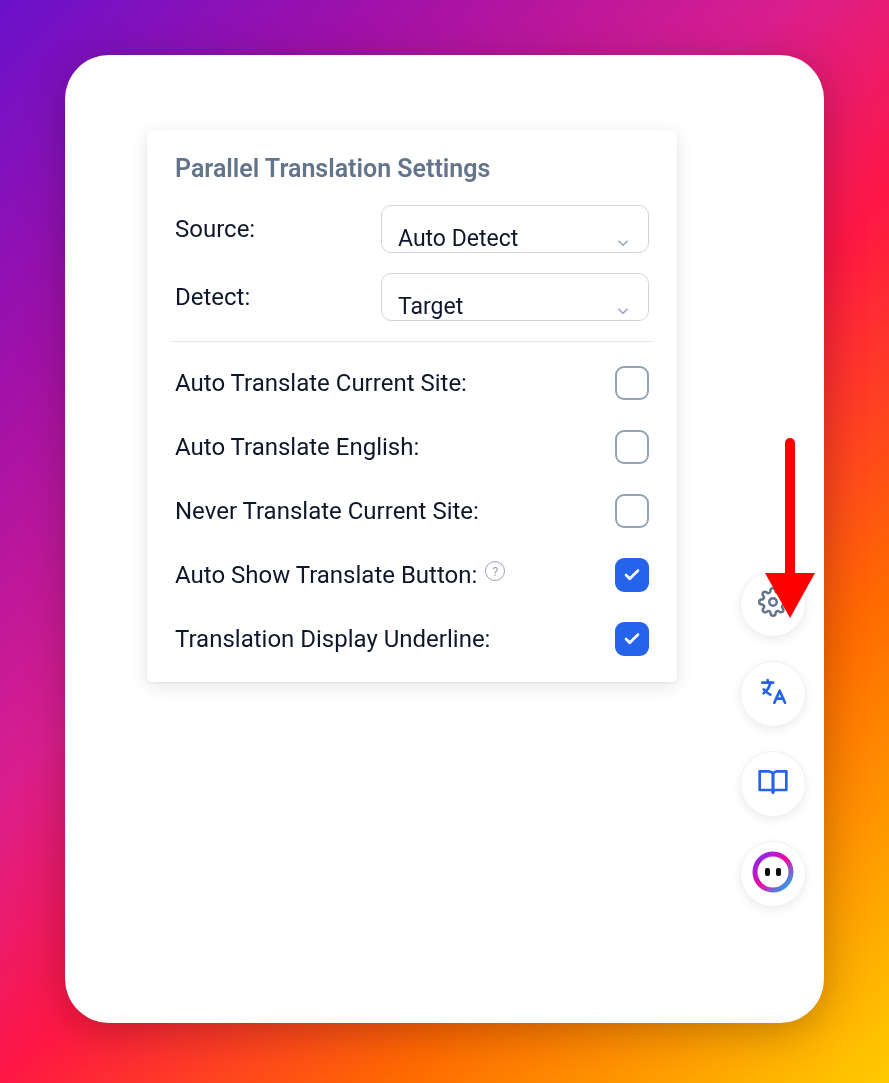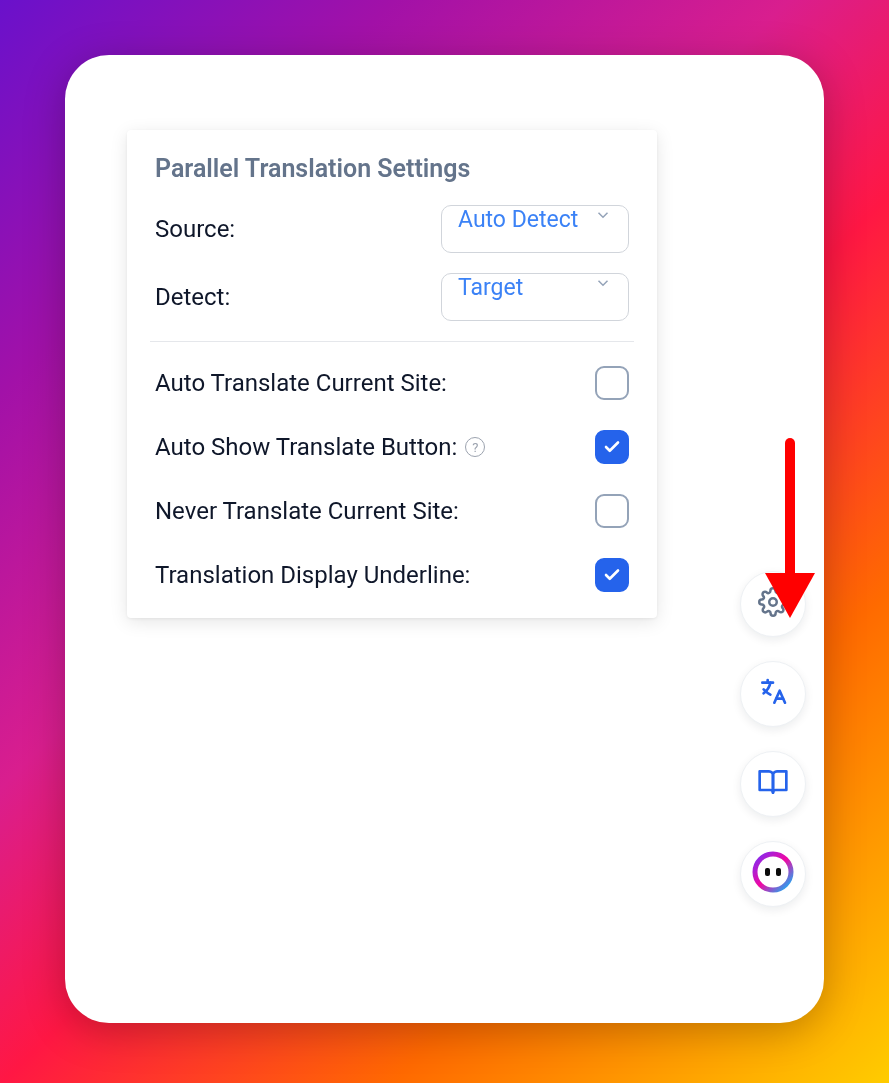--- a/index.html
+++ b/index.html
@@ -18,21 +18,21 @@
     left: 65px;
     right: 65px;
     bottom: 60px;
     background: #ffffff;
     border-radius: 44px;
     box-shadow: 0 8px 40px rgba(0,0,0,0.25);
   }
   .panel {
     position: absolute;
     top: 75px;
-    left: 62px;
+    left: 82px;
     width: 530px;
     background: #ffffff;
     border-radius: 4px;
     box-shadow: 0 4px 18px rgba(0,0,0,0.10), 0 1px 3px rgba(0,0,0,0.06);
     padding: 24px 28px 26px 28px;
   }
   .panel-title {
     font-size: 25px;
     font-weight: 600;
     color: #64748b;
@@ -45,49 +45,49 @@
     margin-bottom: 20px;
     gap: 45px;
   }
   .row:last-child { margin-bottom: 0; }
   .label {
     font-size: 24px;
     color: #0f172a;
     font-weight: 400;
   }
   .select {
-    width: 188px;
+    width: 268px;
     height: 48px;
     border: 1px solid #d1d5db;
     border-radius: 10px;
     padding: 0 16px;
     display: flex;
-    align-items: flex-start;
+    align-items: flex-end;
     justify-content: space-between;
     font-size: 23px;
-    color: #3b82f6;
+    color: #0f172a;
     background: #ffffff;
     cursor: pointer;
   }
   .chev { display: inline-flex; color: #94a3b8; }
   .divider {
     height: 1px;
     background: #e5e7eb;
     margin: 14px -5px 24px -5px;
   }
   .toggle-row {
     display: flex;
     align-items: center;
     justify-content: space-between;
     margin-bottom: 30px;
   }
   .toggle-row:last-child { margin-bottom: 0; gap: 32px; }
   .label-wrap {
     display: flex;
-    align-items: center;
+    align-items: flex-start;
     gap: 8px;
   }
   .help {
     width: 20px; height: 20px;
     border: 1.5px solid #9ca3af;
     border-radius: 50%;
     color: #9ca3af;
     font-size: 13px;
     display: inline-flex;
     align-items: center; justify-content: center;
@@ -180,41 +180,49 @@
 
     <div class="toggle-row">
       <div class="label-wrap">
         <span class="label">Auto Translate Current Site:</span>
       </div>
       <span class="checkbox">
         
       </span>
     </div>
 
+    <div class="toggle-row">
+      <div class="label-wrap">
+        <span class="label">Auto Translate English:</span>
+      </div>
+      <span class="checkbox">
+        
+      </span>
+    </div>
+
+    <div class="toggle-row">
+      <div class="label-wrap">
+        <span class="label">Never Translate Current Site:</span>
+      </div>
+      <span class="checkbox">
+        
+      </span>
+    </div>
 
     <div class="toggle-row">
       <div class="label-wrap">
         <span class="label">Auto Show Translate Button:</span>
         <span class="help">?</span>
       </div>
       <span class="checkbox checked">
         <span class="checkmark">
           <svg width="18" height="18" viewBox="0 0 24 24" fill="none" stroke="currentColor" stroke-width="3.5" stroke-linecap="round" stroke-linejoin="round">
               <polyline points="20 6 9 17 4 12"></polyline>
             </svg>
         </span>
-      </span>
-    </div>
-
-    <div class="toggle-row">
-      <div class="label-wrap">
-        <span class="label">Never Translate Current Site:</span>
-      </div>
-      <span class="checkbox">
-        
       </span>
     </div>
 
     <div class="toggle-row">
       <div class="label-wrap">
         <span class="label">Translation Display Underline:</span>
       </div>
       <span class="checkbox checked">
         <span class="checkmark">
           <svg width="18" height="18" viewBox="0 0 24 24" fill="none" stroke="currentColor" stroke-width="3.5" stroke-linecap="round" stroke-linejoin="round">

